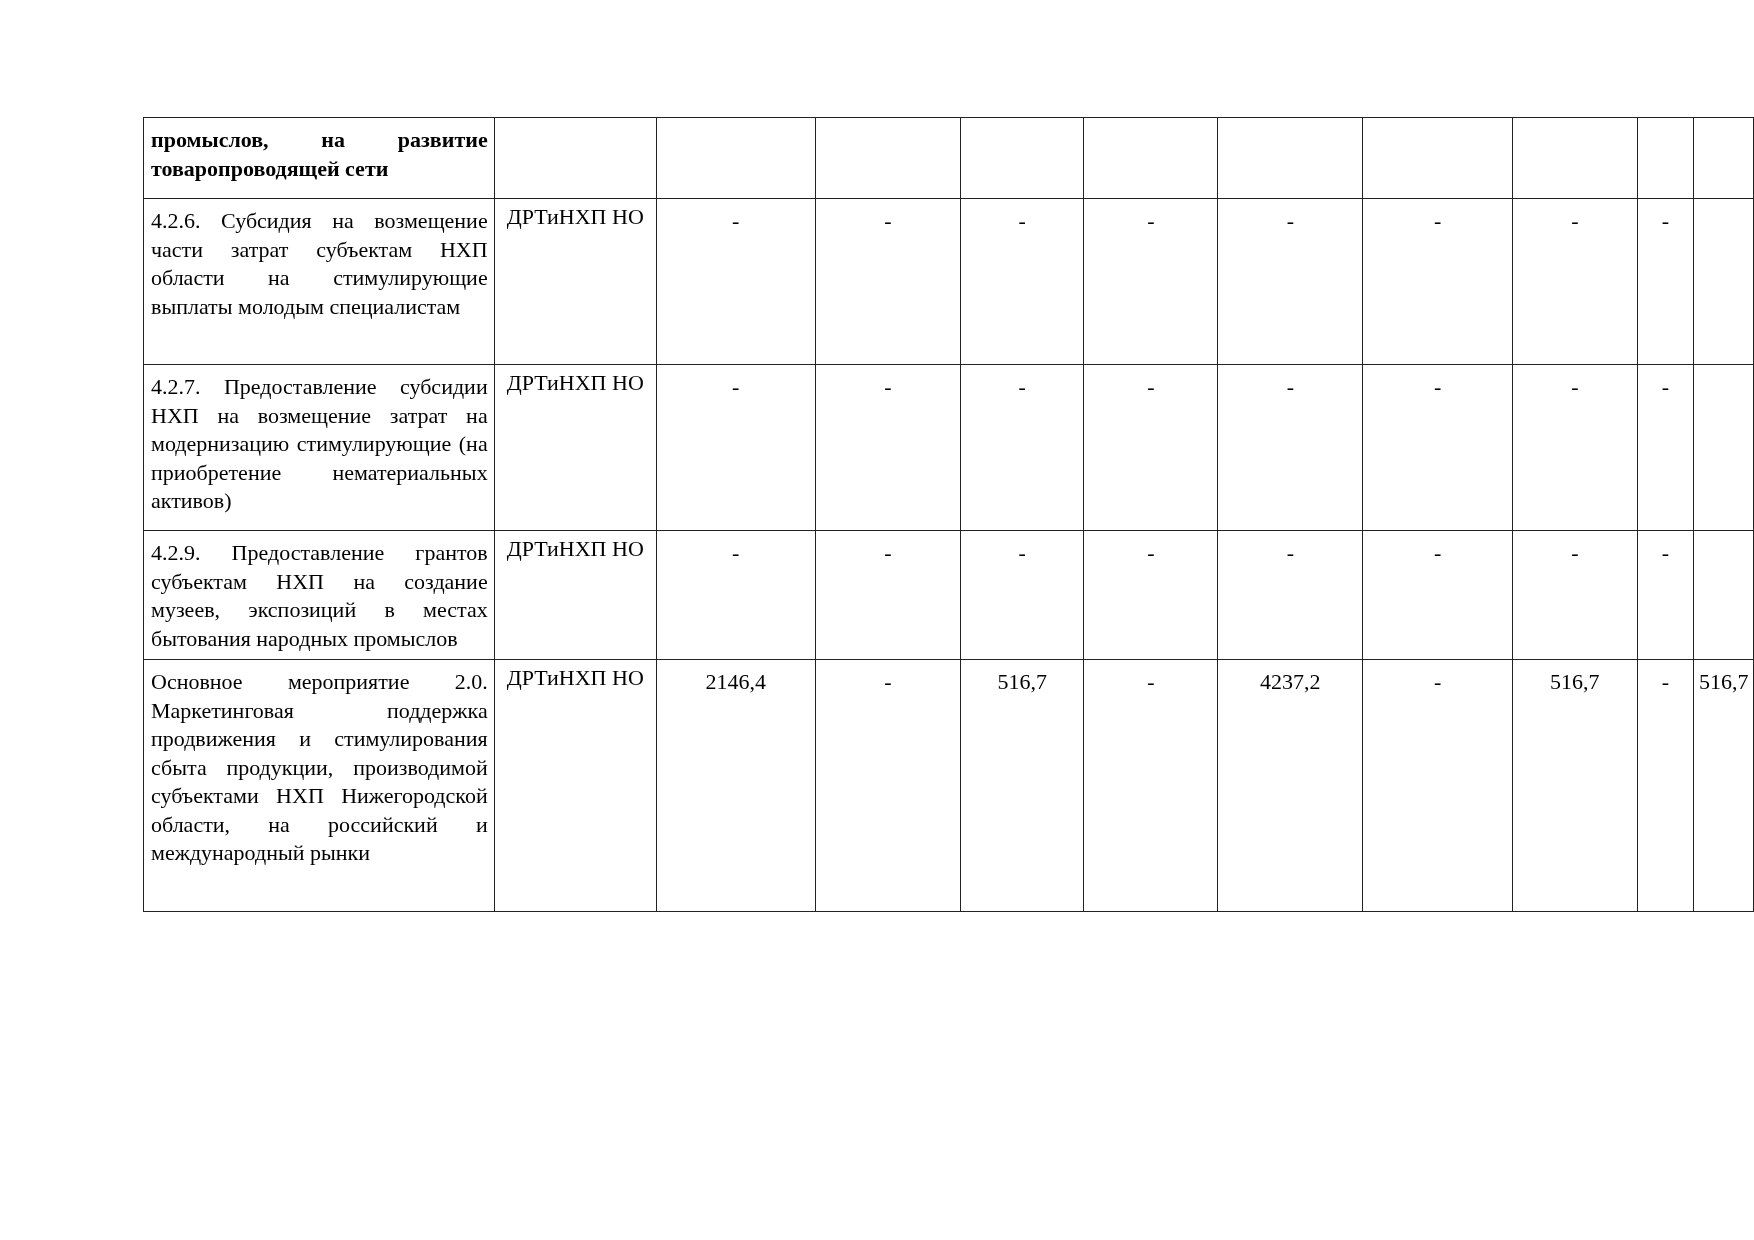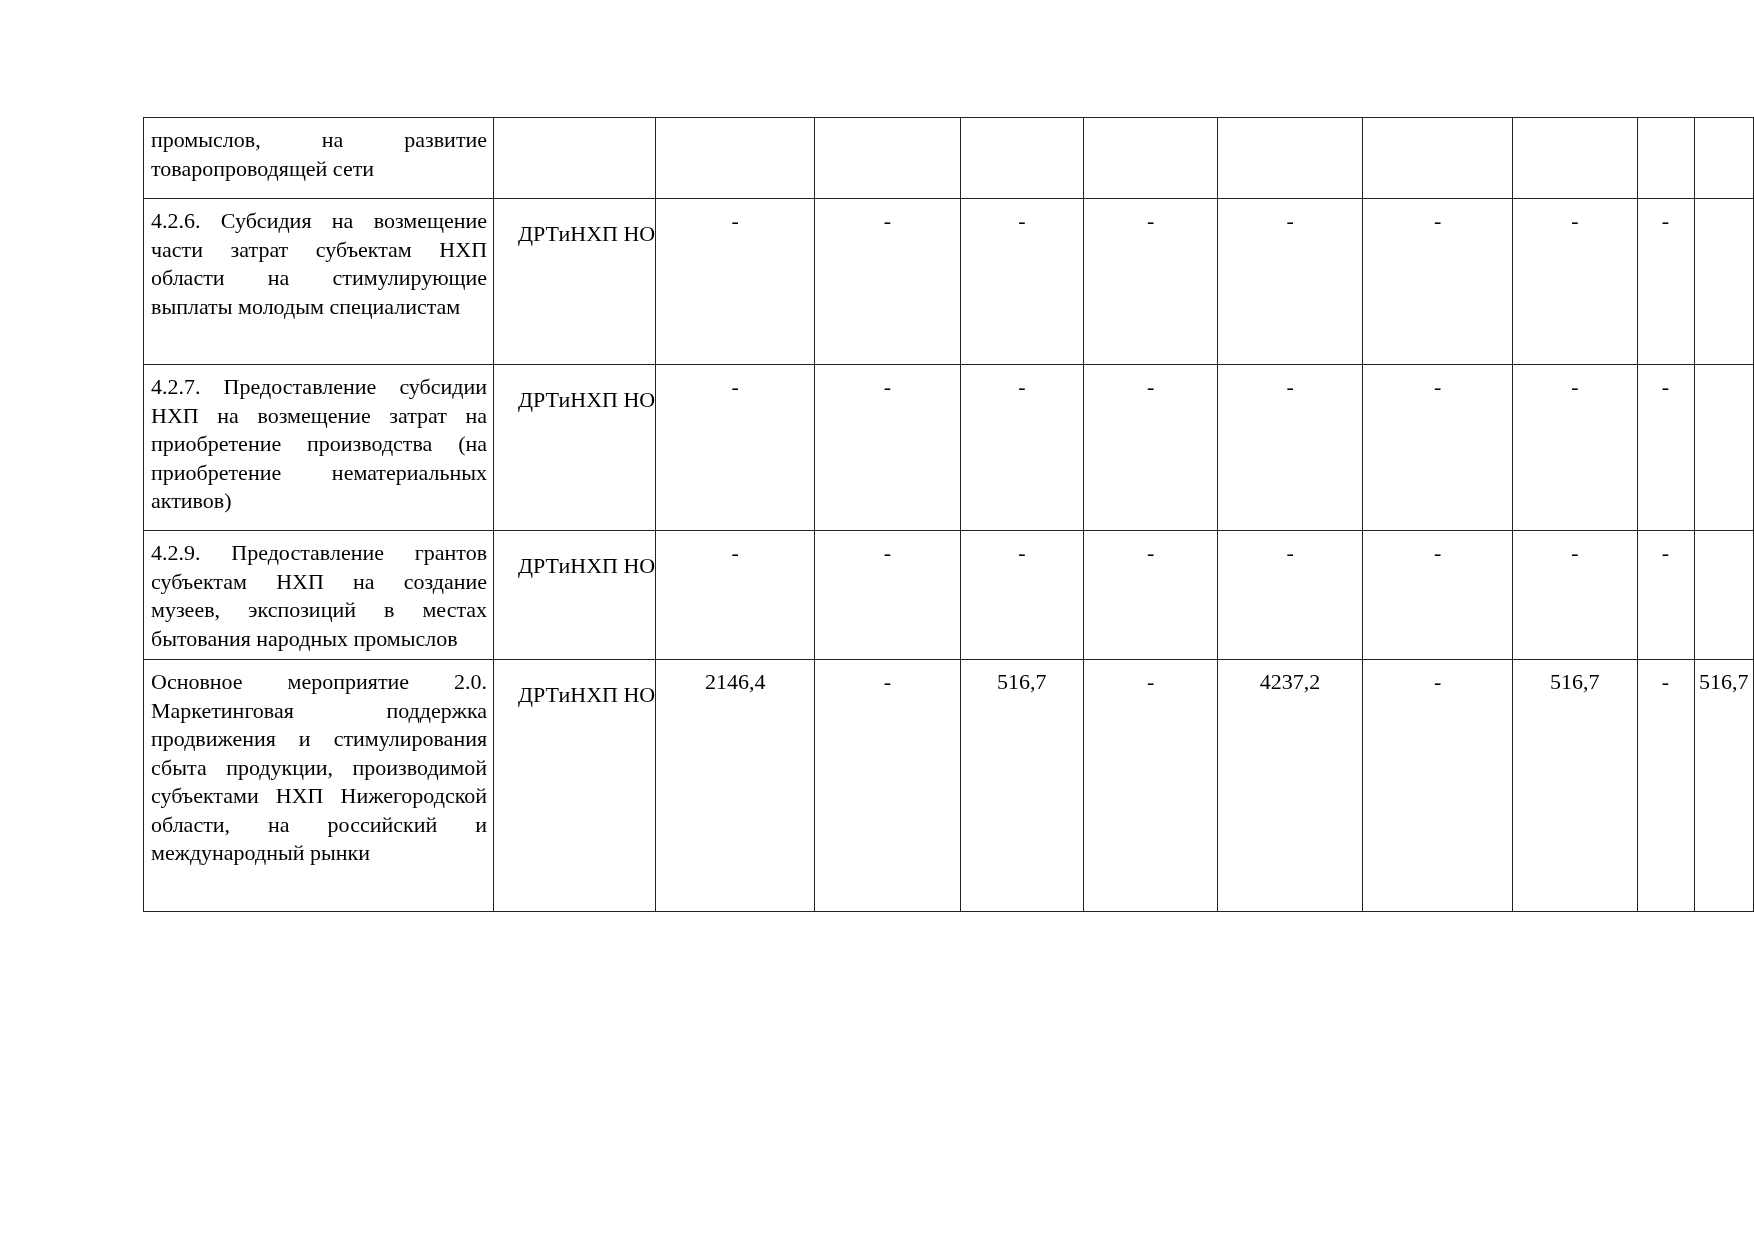--- a/index.html
+++ b/index.html
@@ -1,42 +1,42 @@
 <!DOCTYPE html>
 <html><head>
 <meta charset="utf-8">
 <style>
   html, body { margin: 0; padding: 0; background: #ffffff; }
   body { width: 1754px; height: 1240px; position: relative; overflow: hidden;
          font-family: "Liberation Serif", "DejaVu Serif", serif; color: #000; }
   table { position: absolute; left: 143px; top: 117px; border-collapse: collapse; table-layout: fixed; }
   td { border: 1.5px solid #222; vertical-align: top; font-size: 22px; line-height: 28.5px; padding: 0; }
   td.desc { padding: 8px 6px 6px 7px; text-align: justify; text-align-last: left; }
-  td.org { text-align: right; padding-top: 21px; }
+  td.org { text-align: center; padding-top: 4px; }
   td.num { text-align: center; padding-top: 8px; }
 </style>
 </head>
 <body>
 
 <table>
   <colgroup>
     <col style="width:360px">
       <col style="width:166px">
       <col style="width:165px">
       <col style="width:154px">
     <col style="width:128px">
       <col style="width:142px">
       <col style="width:150px">
       <col style="width:159px">
     <col style="width:129px">
       <col style="width:60px">
       <col style="width:60px">
   </colgroup>
   <tbody id="tbody">
-      <tr style="height: 81px;">
+      <tr style="height: 81px; font-weight: bold;">
         <td class="desc">промыслов, на развитие товаропроводящей сети</td>
         <td class="org"></td>
         <td class="num"></td>
         <td class="num"></td>
         <td class="num"></td>
         <td class="num"></td>
         <td class="num"></td>
         <td class="num"></td>
         <td class="num"></td>
         <td class="num"></td>
@@ -49,21 +49,21 @@
         <td class="num">-</td>
         <td class="num">-</td>
         <td class="num">-</td>
         <td class="num">-</td>
         <td class="num">-</td>
         <td class="num">-</td>
         <td class="num">-</td>
         <td class="num"></td>
       </tr>
       <tr style="height: 166px;">
-        <td class="desc">4.2.7. Предоставление субсидии НХП на возмещение затрат на приобретение производства (на приобретение нематериальных активов)</td>
+        <td class="desc">4.2.7. Предоставление субсидии НХП на возмещение затрат на модернизацию стимулирующие (на приобретение нематериальных активов)</td>
         <td class="org">ДРТиНХП НО</td>
         <td class="num">-</td>
         <td class="num">-</td>
         <td class="num">-</td>
         <td class="num">-</td>
         <td class="num">-</td>
         <td class="num">-</td>
         <td class="num">-</td>
         <td class="num">-</td>
         <td class="num"></td>

